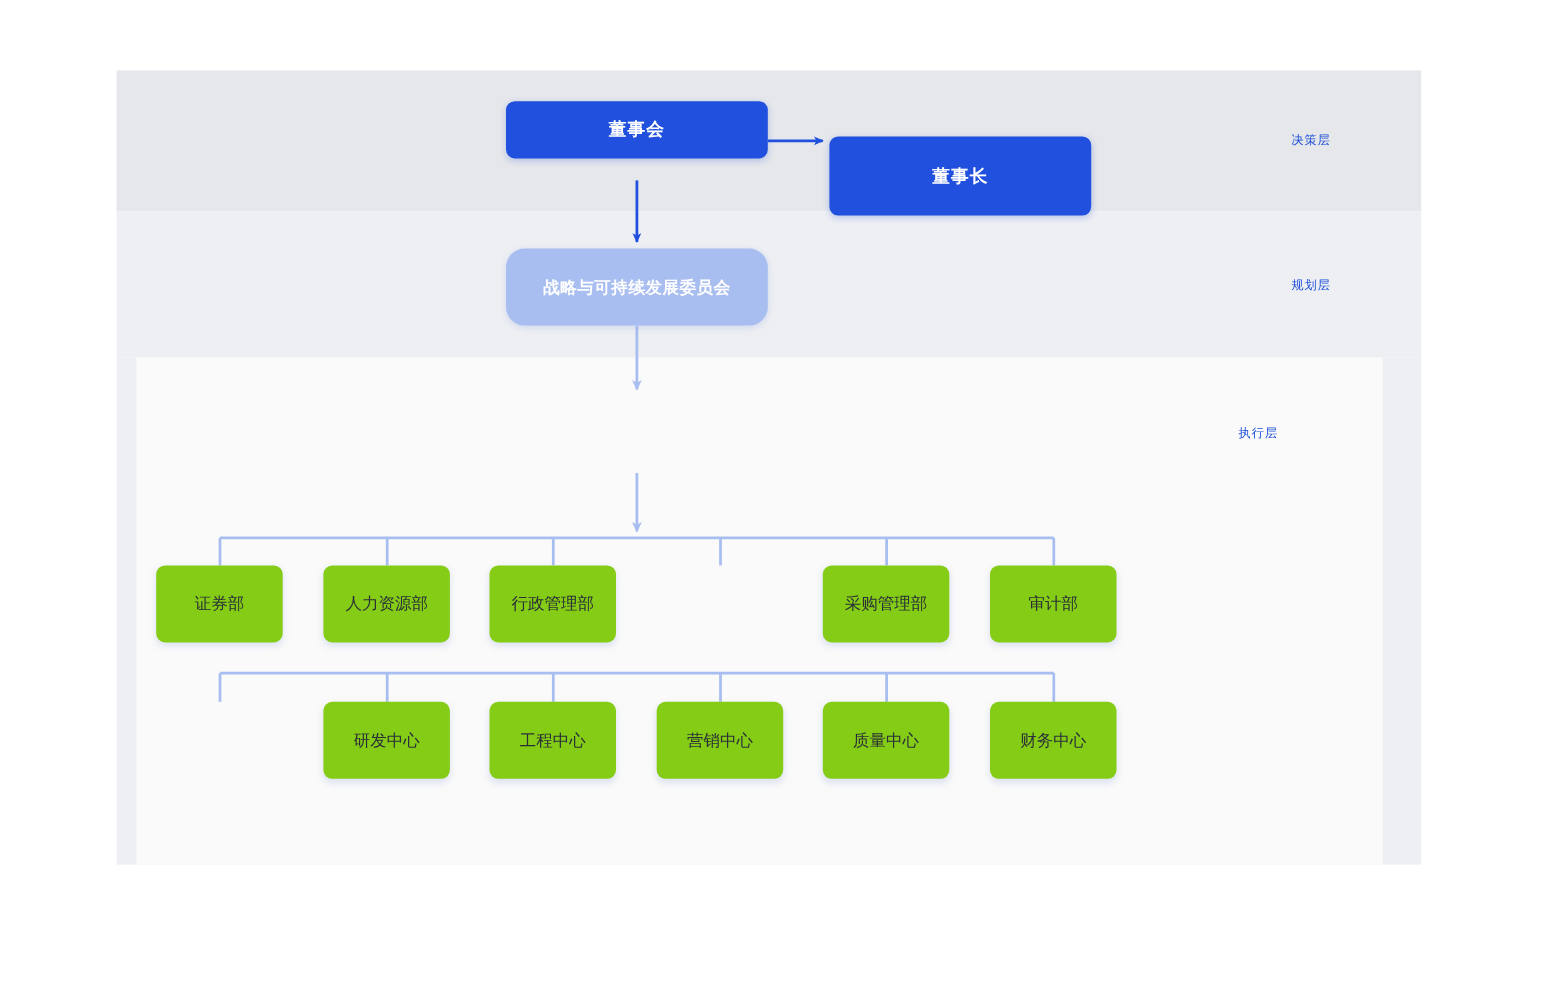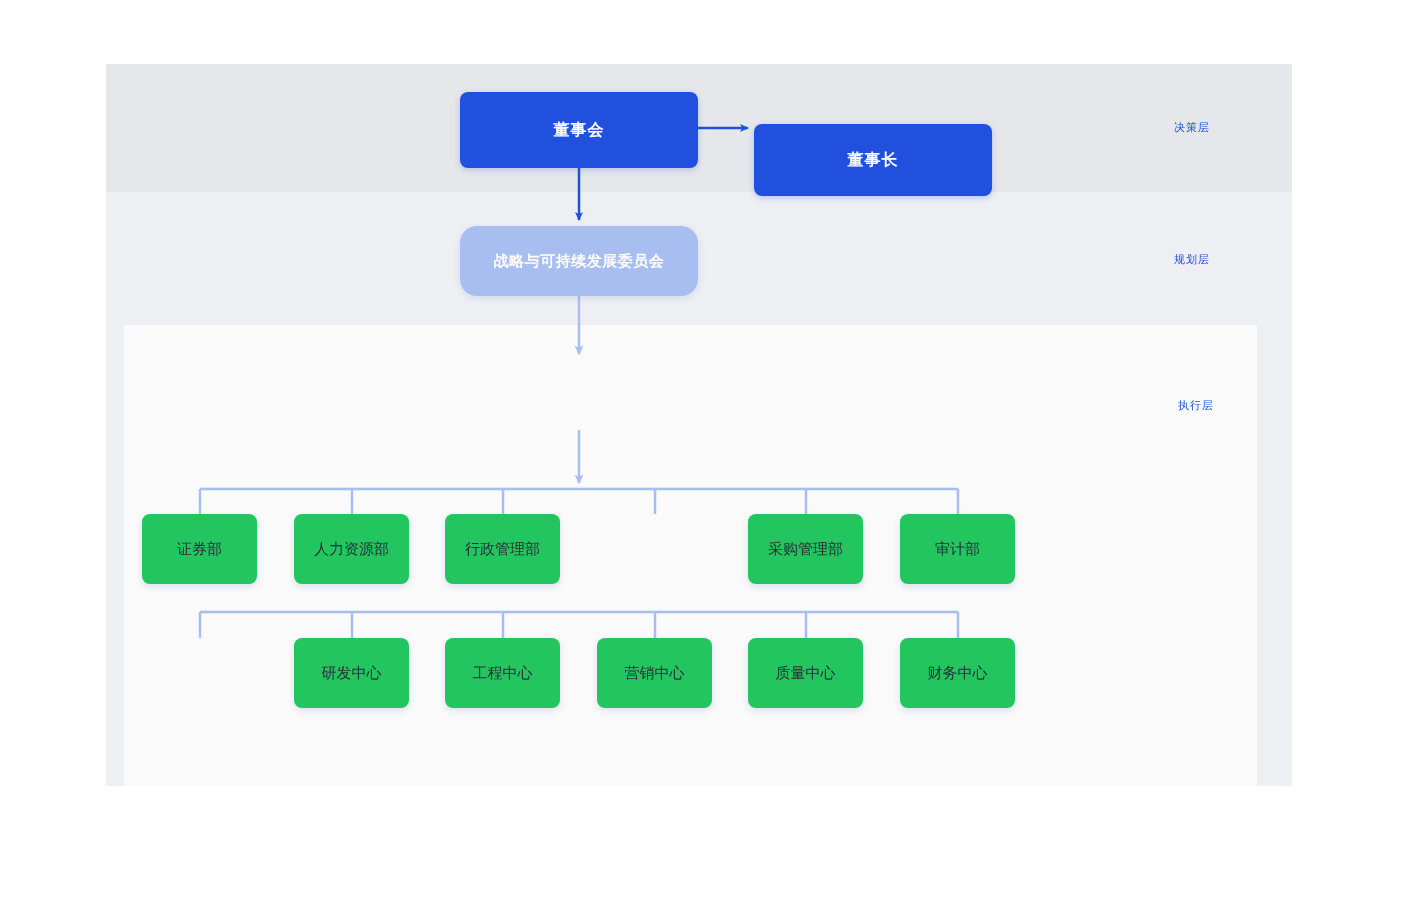--- a/index.html
+++ b/index.html
@@ -55,21 +55,21 @@
   .layer-label {
     position: absolute;
     color: #1d4ed8;
     font-size: 11px;
     letter-spacing: 1px;
     white-space: nowrap;
     font-family: Liberation Serif, serif;
   }
   .layer-label-decision { left: 1174px; top: 120px; }
   .layer-label-planning { left: 1174px; top: 252px; }
-  .layer-label-execution { left: 1178px; top: 386px; margin-top: 12px; }
+  .layer-label-execution { left: 1126px; top: 386px; }
 
   
   .node {
     position: absolute;
     box-sizing: border-box;
     display: flex;
     align-items: center;
     justify-content: center;
     text-align: center;
     border-radius: 8px;
@@ -88,30 +88,30 @@
     background: #a8bdf0;
     color: #ffffff;
     font-size: 15px;
     font-weight: bold;
     letter-spacing: 0.5px;
     border-radius: 7px;
     box-shadow: 0 2px 6px rgba(138, 162, 226, 0.28);
   }
 
   .node-leaf {
-    background: #22c55e;
+    background: #84cc16;
     color: #2a2f38;
     font-size: 15px;
     font-weight: normal;
     border-radius: 8px;
     box-shadow: 0 3px 7px rgba(150, 170, 215, 0.30);
   }
 
   
-  .node-board        { left: 460px; top: 92px;  width: 238px; height: 76px; }
+  .node-board        { left: 460px; top: 92px;  width: 238px; height: 52px; }
   .node-chairman     { left: 754px; top: 92px;  width: 238px; height: 72px; margin-top: 32px; }
   .node-committee    { left: 460px; top: 226px; width: 238px; height: 70px; border-radius: 17px; }
   .node-workgroup    { left: 460px; top: 360px; width: 238px; height: 70px; }
 
   .row1 { top: 514px; width: 115px; height: 70px; }
   .row2 { top: 638px; width: 115px; height: 70px; }
 
   
   #connectors {
     position: absolute;

